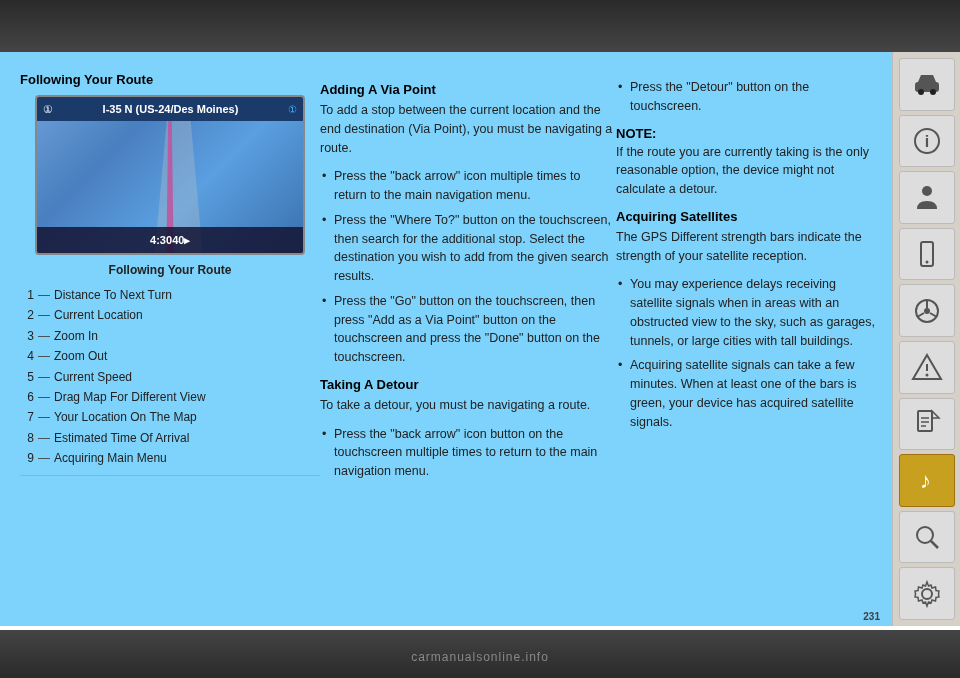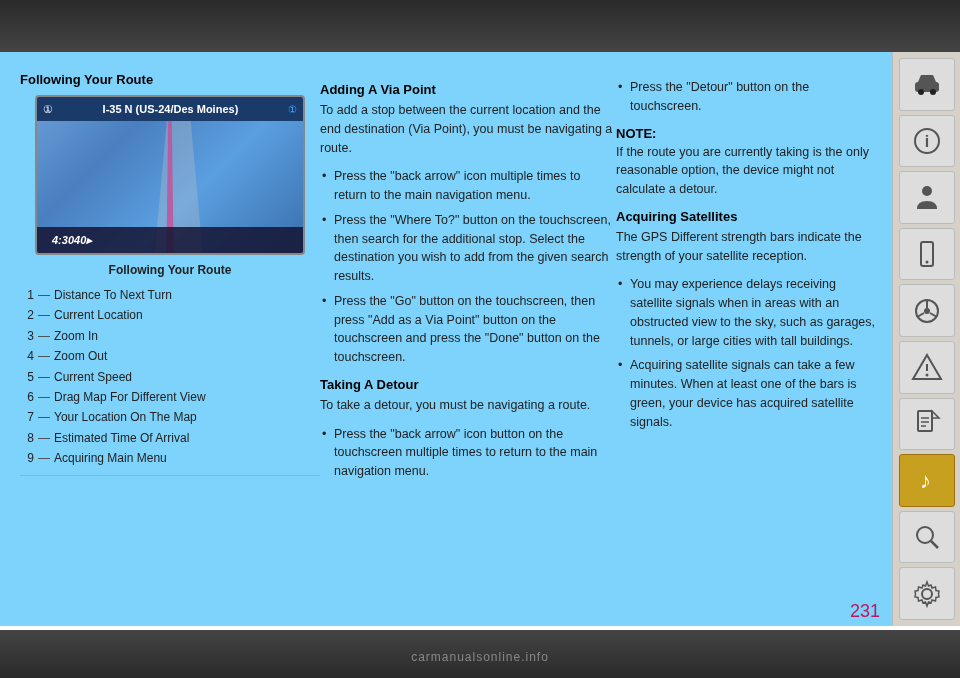--- a/index.html
+++ b/index.html
@@ -187,23 +187,22 @@
       clip-path: polygon(10% 100%, 90% 100%, 70% 0%, 30% 0%);
     }
 
     .nav-image .nav-bottom-bar {
       position: absolute;
       bottom: 0; left: 0; right: 0;
       height: 26px;
       background: rgba(20,20,50,0.85);
       display: flex;
       align-items: center;
-      justify-content: flex-start;
+      justify-content: center;
       padding: 0 15px;
-      font-style: italic;
     }
 
     .nav-image .nav-bottom-bar span {
       color: #fff;
       font-size: 11px;
       font-weight: bold;
     }
 
     .nav-image-caption {
       text-align: center;
@@ -278,23 +277,23 @@
       font-size: 13px;
       color: #000;
       margin-bottom: 2px;
     }
 
     
     .page-number {
       position: absolute;
       bottom: 56px;
       right: 80px;
-      font-size: 18px;
-      font-weight: normal;
-      color: #be185d;
+      font-size: 10px;
+      font-weight: bold;
+      color: #404040;
     }
 
     
     .watermark {
       position: absolute;
       bottom: 14px;
       left: 50%;
       transform: translateX(-50%);
       font-size: 12px;
       color: #888;

